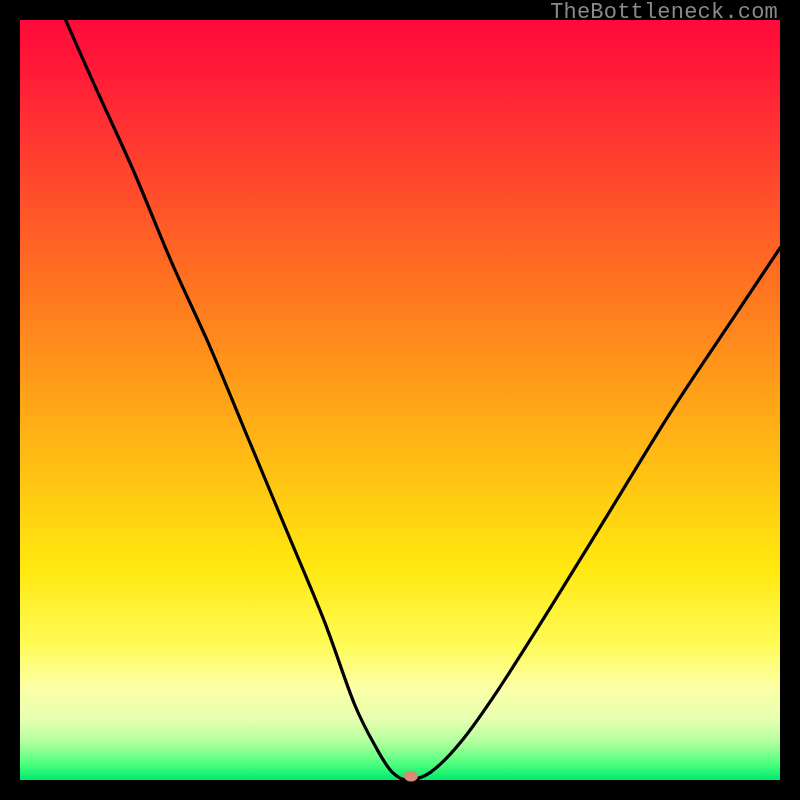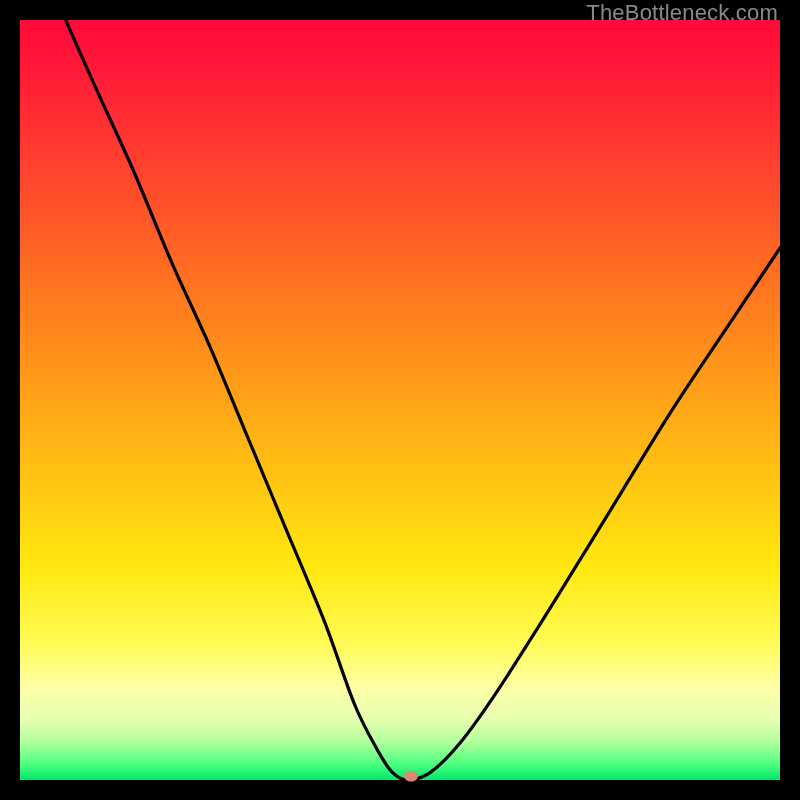--- a/index.html
+++ b/index.html
@@ -29,21 +29,21 @@
       #fcffa8 88%,
       #e6ffb0 92%,
       #b2ff9e 95%,
       #48ff7e 98%,
       #00e86c 100%);
   }
   .watermark {
     position: absolute;
     top: 0px;
     right: 22px;
-    font-family: Liberation Sans, sans-serif;
+    font-family: Liberation Mono, monospace;
     font-size: 22px;
     font-weight: 500;
     color: #8a8a8a;
     letter-spacing: 0.2px;
     user-select: none;
   }
   svg.curve {
     position: absolute;
     left: 0; top: 0;
     width: 760px; height: 760px;

